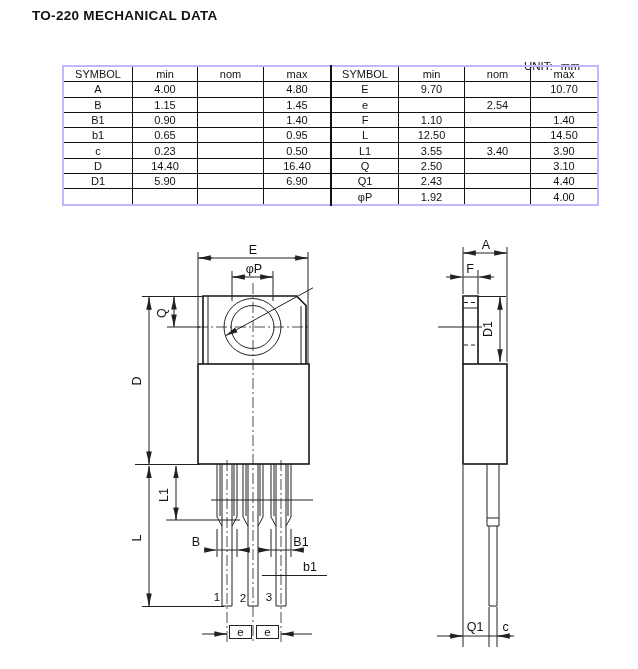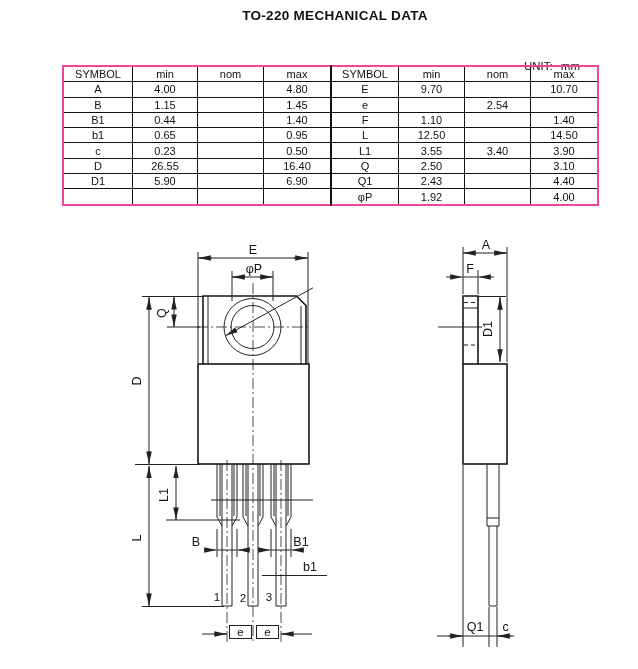--- a/index.html
+++ b/index.html
@@ -1,31 +1,31 @@
 <!DOCTYPE html>
 <html><head>
 <meta charset="utf-8">
 <style>
   html,body{margin:0;padding:0;background:#fff;}
   #page{
     position:relative;width:638px;height:669px;background:#ffffff;
     font-family:"Liberation Sans",sans-serif;color:#111;overflow:hidden;
   }
   #title{
-    position:absolute;left:32px;top:8px;width:606px;text-align:center;
+    position:absolute;left:32px;top:8px;width:606px;
     font-size:13.5px;font-weight:bold;letter-spacing:.3px;color:#111;
   }
   #unit{
     position:absolute;top:60px;right:58px;font-size:11.5px;color:#111;
     word-spacing:5px;
   }
   table.dims{
     position:absolute;left:62px;top:65px;width:518px;
     border-collapse:collapse;table-layout:fixed;
-    font-size:11px;color:#111;border:2px solid #ec4899;
+    font-size:11px;color:#111;border:2px solid #c4b5fd;
   }
   table.dims th,table.dims td{
     border:1px solid #111;height:14.3px;padding:0 1px;text-align:center;
     font-weight:normal;line-height:14px;overflow:hidden;white-space:nowrap;
   }
   table.dims th:nth-child(1),table.dims td:nth-child(1){width:66px;}
   table.dims th:nth-child(2),table.dims td:nth-child(2){width:62px;}
   table.dims th:nth-child(3),table.dims td:nth-child(3){width:63px;}
   table.dims th:nth-child(4),table.dims td:nth-child(4){width:64px;}
   table.dims th:nth-child(5),table.dims td:nth-child(5){width:64px;}
@@ -79,21 +79,21 @@
           <td>1.15</td>
           <td></td>
           <td>1.45</td>
           <td class="tsplit">e</td>
           <td></td>
           <td>2.54</td>
           <td></td>
         </tr>
         <tr>
           <td>B1</td>
-          <td>0.44</td>
+          <td>0.90</td>
           <td></td>
           <td>1.40</td>
           <td class="tsplit">F</td>
           <td>1.10</td>
           <td></td>
           <td>1.40</td>
         </tr>
         <tr>
           <td>b1</td>
           <td>0.65</td>
@@ -109,21 +109,21 @@
           <td>0.23</td>
           <td></td>
           <td>0.50</td>
           <td class="tsplit">L1</td>
           <td>3.55</td>
           <td>3.40</td>
           <td>3.90</td>
         </tr>
         <tr>
           <td>D</td>
-          <td>26.55</td>
+          <td>14.40</td>
           <td></td>
           <td>16.40</td>
           <td class="tsplit">Q</td>
           <td>2.50</td>
           <td></td>
           <td>3.10</td>
         </tr>
         <tr>
           <td>D1</td>
           <td>5.90</td>

